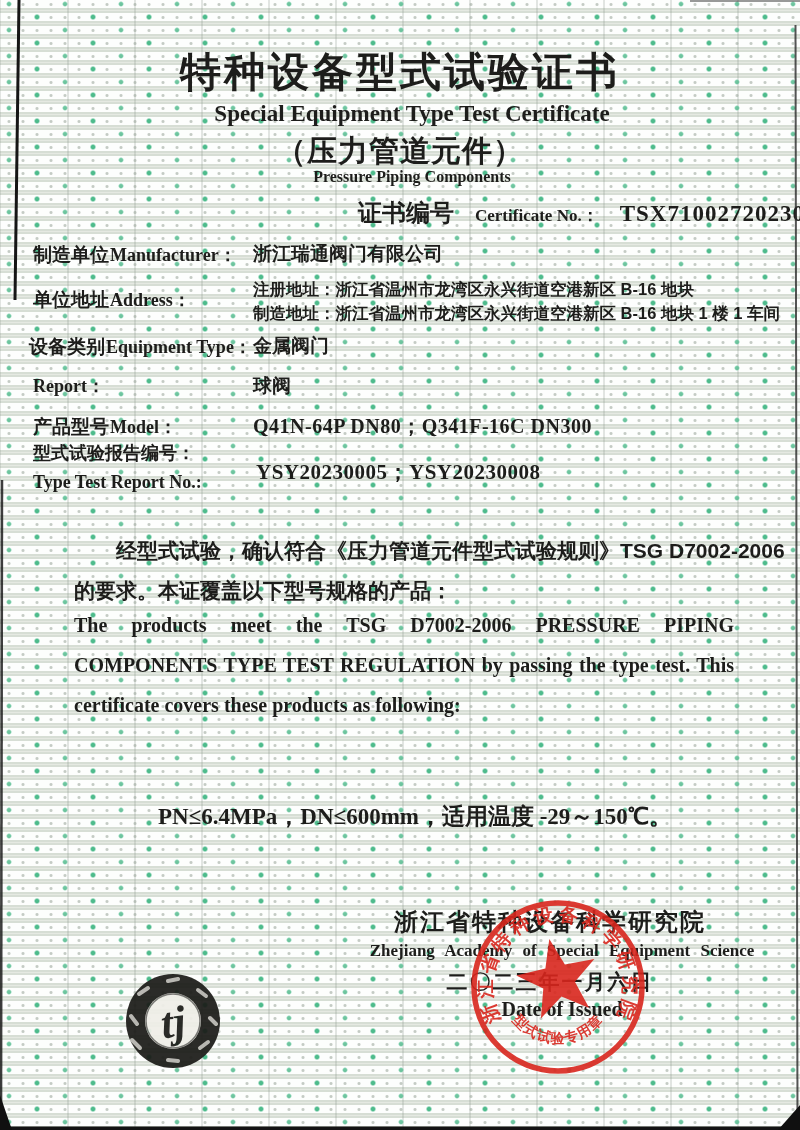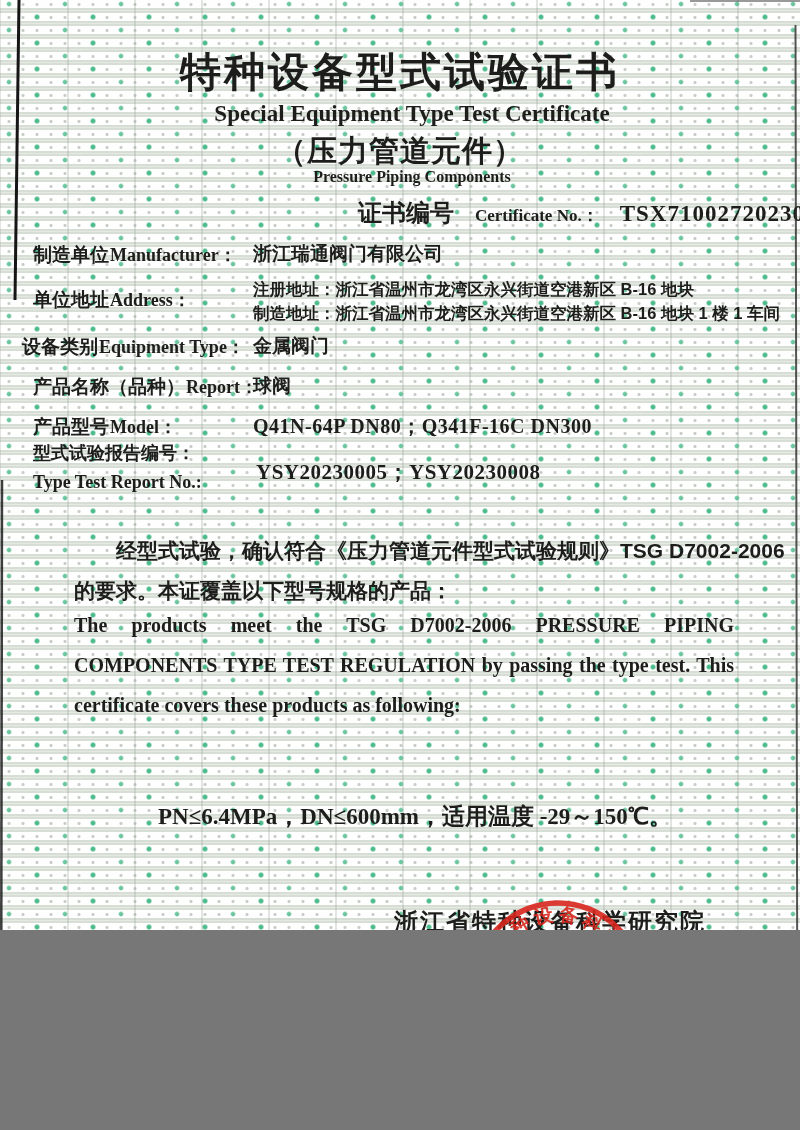--- a/index.html
+++ b/index.html
@@ -1,18 +1,18 @@
 <!DOCTYPE html>
 <html><head>
 <meta charset="utf-8">
 <style>
   html,body{margin:0;padding:0;}
   body{width:800px;height:1130px;overflow:hidden;background:#777;}
   .paper{
-    position:relative;width:800px;height:930px;overflow:hidden;
+    position:relative;width:800px;height:1130px;overflow:hidden;
     color:#1d1d1b;
     background-color:#e8ece6;
     background-image:
       radial-gradient(circle, rgba(72,186,137,.95) 0 1.7px, rgba(72,186,137,0) 3.2px),
       radial-gradient(circle, rgba(88,193,148,.8) 0 1.6px, rgba(88,193,148,0) 3px),
       radial-gradient(circle, rgba(150,162,150,.55) 0 1px, rgba(150,162,150,0) 2px),
       repeating-linear-gradient(90deg, rgba(128,140,130,.22) 0 1.5px, rgba(255,255,255,0) 1.5px 67px),
       repeating-linear-gradient(180deg, #fdfefd 0 8.5px, #d7ded5 8.5px 10px, #e5e9e2 10px 11px, #d7ded5 11px 13px);
     background-size:56px 26px, 56px 26px, 14px 13px, auto auto, auto auto;
     background-position:9px 4px, 37px 17px, 2px 11px, 0 0, 0 0;
@@ -75,28 +75,27 @@
     </div>
     <div class="abs vcn" style="left:253px;top:241px;">浙江瑞通阀门有限公司</div>
 
     <div class="abs row" style="left:33px;top:287px;justify-content:space-between;">
       <span class="lcn">单位地址</span>
       <span class="len">Address：</span>
     </div>
     <div class="abs vsm" style="left:253px;top:279px;">注册地址：浙江省温州市龙湾区永兴街道空港新区 B-16 地块</div>
     <div class="abs vsm" style="left:253px;top:303px;">制造地址：浙江省温州市龙湾区永兴街道空港新区 B-16 地块 1 楼 1 车间</div>
 
-    <div class="abs row" style="left:22px;top:334px;text-align:right;">
+    <div class="abs row" style="left:29px;top:334px;text-align:right;">
       <span class="lcn">设备类别</span>
       <span class="len">Equipment Type：</span>
     </div>
     <div class="abs vcn" style="left:253px;top:333px;">金属阀门</div>
 
     <div class="abs row" style="left:33px;top:374px;">
-      <span class="lcn">产品名称（品种）</span>
       <span class="len">Report：</span>
     </div>
     <div class="abs vcn" style="left:253px;top:373px;">球阀</div>
 
     <div class="abs row" style="left:33px;top:414px;">
       <span class="lcn">产品型号</span>
       <span class="len">Model：</span>
     </div>
     <div class="abs vsr" style="left:253px;top:413px;">Q41N-64P DN80；Q341F-16C DN300</div>
 

